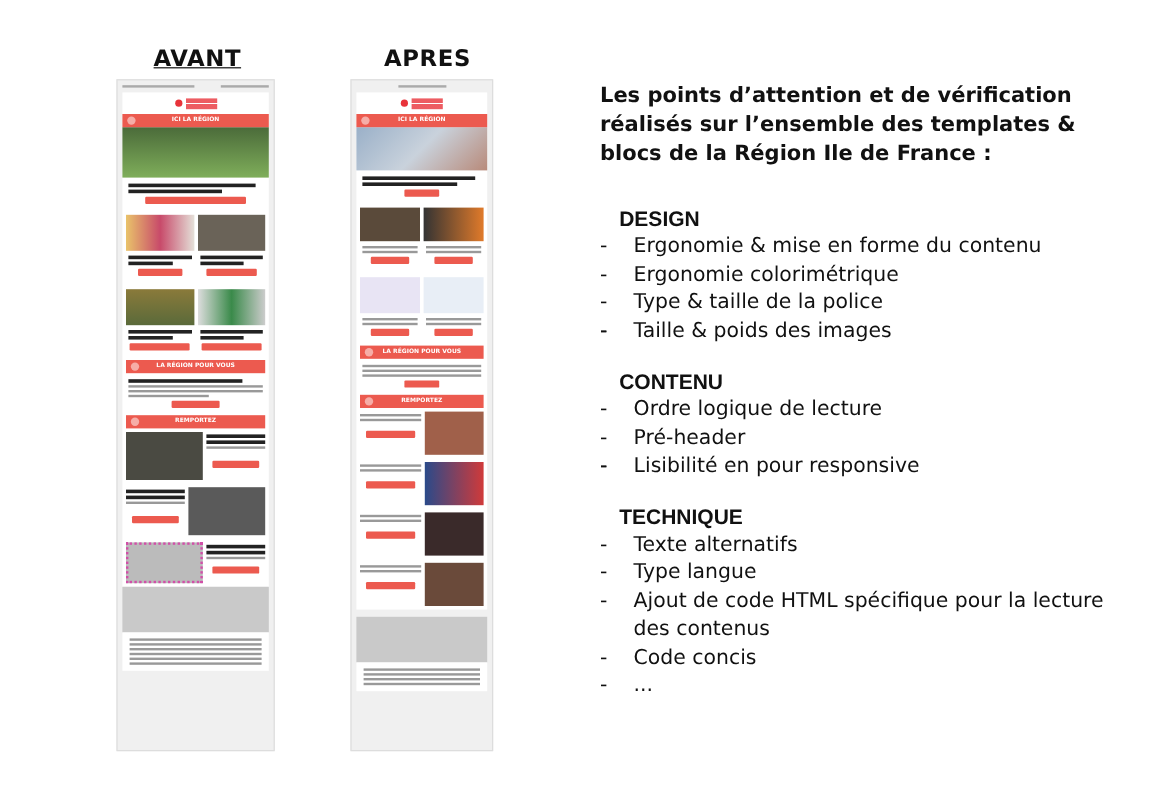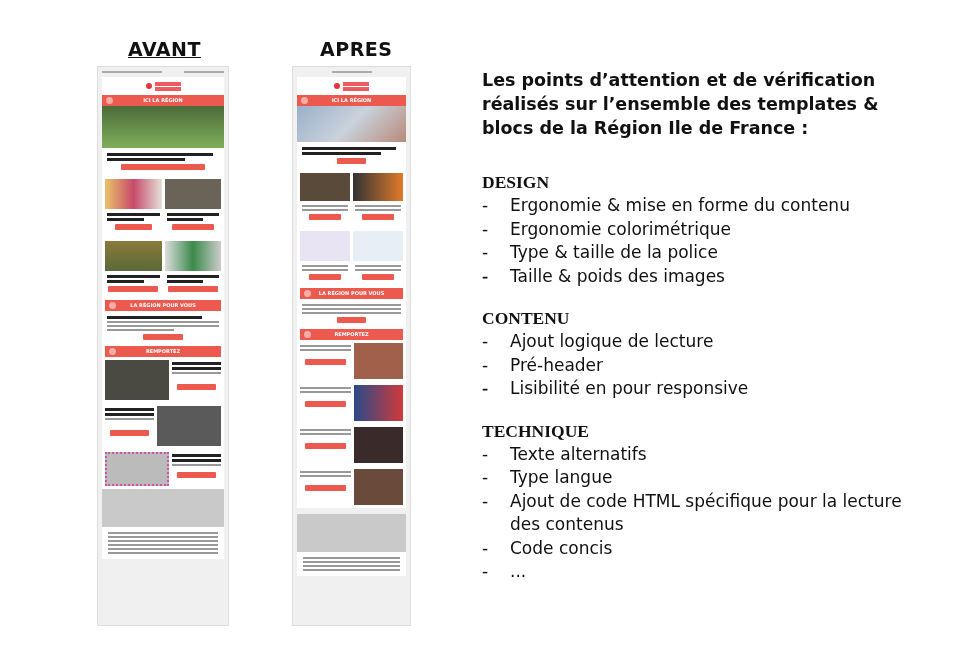--- a/index.html
+++ b/index.html
@@ -15,23 +15,23 @@
   .band{background:#ec5a4f;color:#fff;font-size:5px;text-align:center;height:11px;line-height:11px;position:relative;font-weight:bold;}
   .band .ic{position:absolute;left:4px;top:2px;width:7px;height:7px;border-radius:50%;background:rgba(255,255,255,.5);}
   .img{background:#7a9a5a;}
   .hl{height:3px;background:#222;margin:2px 0;}
   .tx{height:2px;background:#999;margin:2px 0;}
   .btn{background:#ec5a4f;height:6px;margin:3px auto;border-radius:1px;}
   .grid2{display:flex;gap:3px;padding:3px;}
   .grid2>div{flex:1;background:#fff;}
   .foot{background:#c9c9c9;margin:0 4px;height:38px;}
   .foottx{background:#fff;margin:0 4px;padding:3px 6px;}
-  .right{position:absolute;left:482px;top:68px;width:440px;}
+  .right{position:absolute;left:500px;top:68px;width:440px;}
   .right .intro{font-weight:bold;font-size:17.5px;line-height:24px;font-family:"DejaVu Sans",sans-serif;}
-  .right h3{margin:18px 0 0 0;font-size:17.5px;line-height:24px;font-weight:bold;font-family:Liberation Serif, serif;}
+  .right h3{margin:18px 0 0 16px;font-size:17.5px;line-height:24px;font-weight:bold;font-family:Liberation Sans, sans-serif;}
   .right ul{list-style:none;margin:0;padding:0;}
   .right li{position:relative;padding-left:28px;font-size:17px;line-height:23.5px;font-family:"DejaVu Sans",sans-serif;}
   .right li .dash{position:absolute;left:0;top:0;}
 </style>
 </head>
 <body>
 
 <div class="col-title" style="left:128px;text-decoration:underline;">AVANT</div>
 <div class="col-title" style="left:320px;">APRES</div>
 
@@ -243,21 +243,21 @@
   <h3 style="margin-top:30px;">DESIGN</h3>
   <ul>
     <li><span class="dash">-</span><span>Ergonomie &amp; mise en forme du contenu</span></li>
     <li><span class="dash">-</span><span>Ergonomie colorimétrique</span></li>
     <li><span class="dash">-</span><span>Type &amp; taille de la police</span></li>
     <li><span class="dash">-</span></li>
     <li><span class="dash">-</span><span>Taille &amp; poids des images</span></li>
   </ul>
   <h3>CONTENU</h3>
   <ul>
-    <li><span class="dash">-</span><span>Ajout logique de lecture</span></li>
+    <li><span class="dash">-</span><span>Ordre logique de lecture</span></li>
     <li><span class="dash">-</span><span>Pré-header</span></li>
     <li><span class="dash">-</span></li>
     <li><span class="dash">-</span><span>Lisibilité en pour responsive</span></li>
   </ul>
   <h3>TECHNIQUE</h3>
   <ul>
     <li><span class="dash">-</span><span>Texte alternatifs</span></li>
     <li><span class="dash">-</span><span>Type langue</span></li>
     <li><span class="dash">-</span><span>Ajout de code HTML spécifique pour la lecture des contenus</span></li>
     <li><span class="dash">-</span><span>Code concis</span></li>

